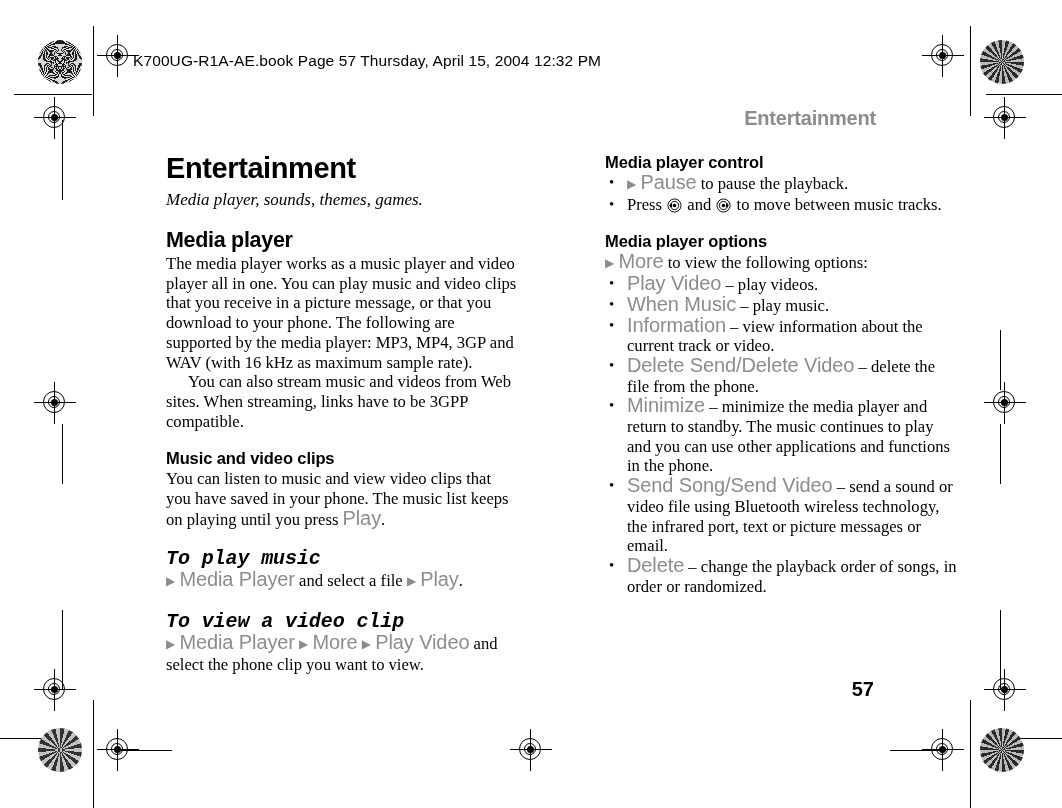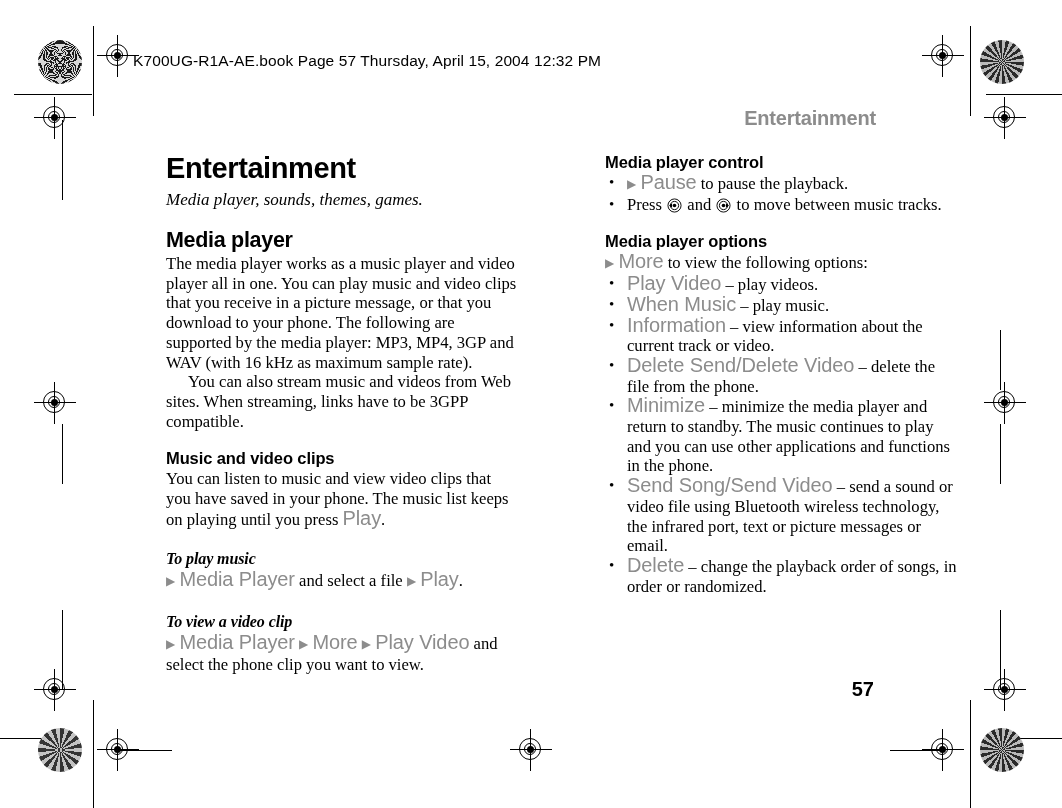--- a/index.html
+++ b/index.html
@@ -149,24 +149,24 @@
   }
   h3.sub {
     font-family: "Liberation Sans", sans-serif;
     font-weight: bold;
     font-size: 16.5px;
     line-height: 20px;
     margin: 0 0 1px 0;
     letter-spacing: -0.1px;
   }
   h4.proc {
-    font-family: Liberation Serif, serif;
+    font-family: Liberation Mono, monospace;
     font-weight: bold;
     font-style: italic;
-    font-size: 16px;
+    font-size: 20px;
     line-height: 20px;
     margin: 0 0 1px 0;
     letter-spacing: -0.1px;
   }
 
   p.body {
     font-family: "Liberation Serif", serif;
     font-size: 16.6px;
     line-height: 19.7px;
     margin: 0;

